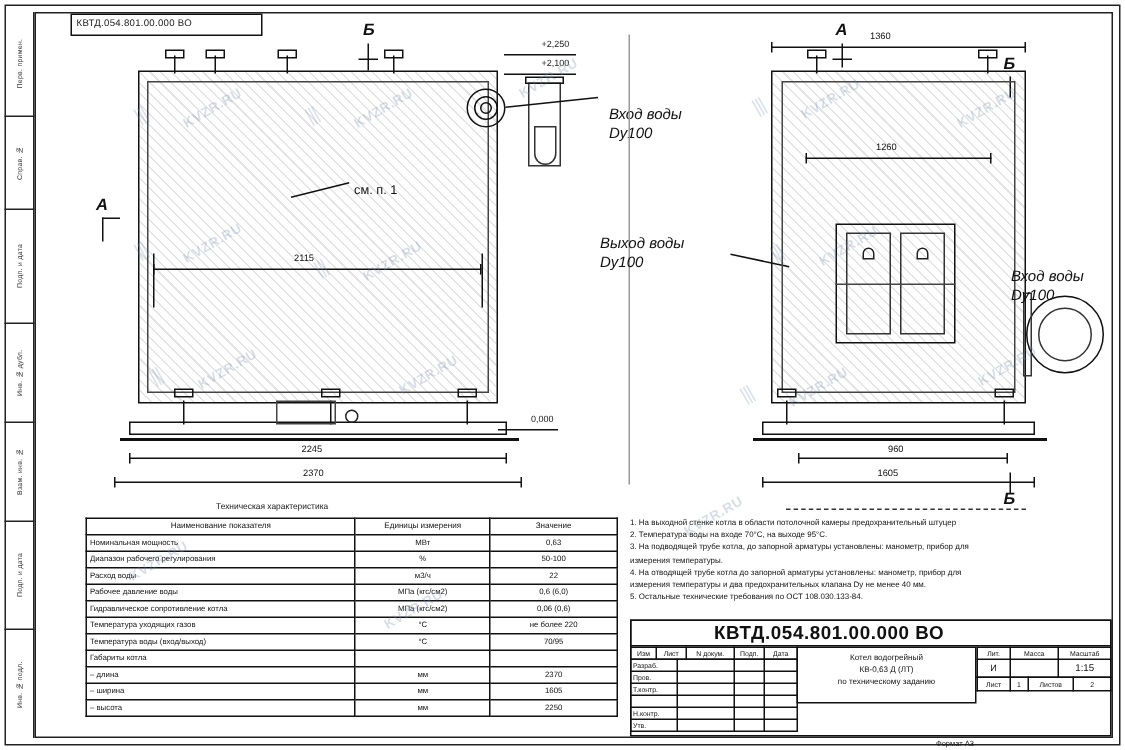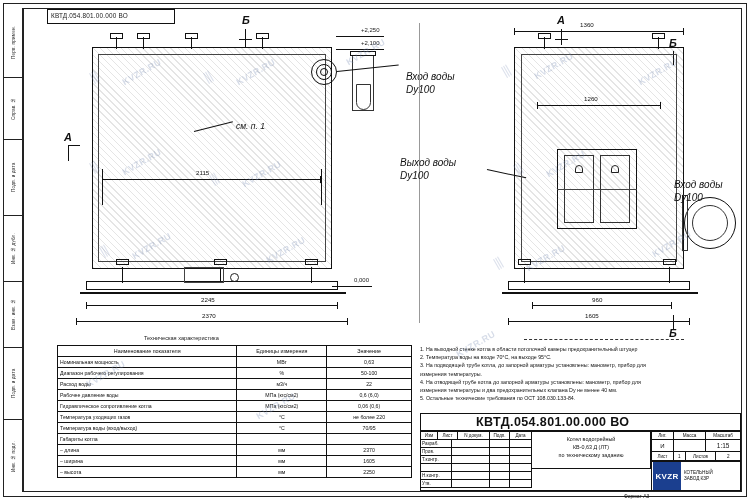--- a/index.html
+++ b/index.html
@@ -59,21 +59,21 @@
   
   .callout { position:absolute; font-size:11px; font-weight:bold; font-style:italic; color:#111; }
   .callout-line { position:absolute; background:#111; }
 
   
   .notes { position:absolute; font-size:5.3px; line-height:1.55; color:#111; width:288px; }
   .notes div { white-space:nowrap; }
 
   
   .biglbl { position:absolute; font-size:10px; font-style:italic; color:#111; line-height:1.25; }
-  .midlbl { position:absolute; font-size:8.5px; font-style:italic; color:#111;text-align:right; }
+  .midlbl { position:absolute; font-size:8.5px; color:#111;text-align:right; }
 
   
   table.spec { position:absolute; border-collapse:collapse; font-size:5.2px; }
   table.spec td, table.spec th {
     border:.8px solid #111; padding:0 2px; height:11px; color:#111; font-weight:normal;
   }
   table.spec .hdr { text-align:center; font-size:5.4px; }
   table.spec .c { text-align:center; }
 
   
@@ -425,27 +425,20 @@
       <tbody>
           <tr>
         <td style="width:22px;height:9px;text-align:center;">Лист</td>
         <td style="width:12px;text-align:center;">1</td>
         <td style="width:31px;text-align:center;">Листов</td>
         <td style="width:25px;text-align:center;">2</td>
       </tr>
     </tbody>
       </table>
 
-    <div class="logo-box" style="left:627px;top:452px;width:90px;height:30px;padding:1px;">
-      <div class="logo-mark">KVZR</div>
-      <div class="logo-txt">
-        <div>КОТЕЛЬНЫЙ</div>
-        <div>ЗАВОД КЗР</div>
-      </div>
-    </div>
 
     <div class="lbl" style="left:600px;top:484px;font-size:5px;">Формат  А3</div>
 
     <div class="wm" style="left:96px;top:58px;">KVZR.RU</div>
     <div class="wm-i" style="left:66px;top:60px;">|||</div>
     <div class="wm" style="left:210px;top:58px;">KVZR.RU</div>
     <div class="wm-i" style="left:180px;top:60px;">|||</div>
     <div class="wm" style="left:320px;top:38px;">KVZR.RU</div>
     <div class="wm" style="left:96px;top:148px;">KVZR.RU</div>
     <div class="wm-i" style="left:66px;top:150px;">|||</div>

